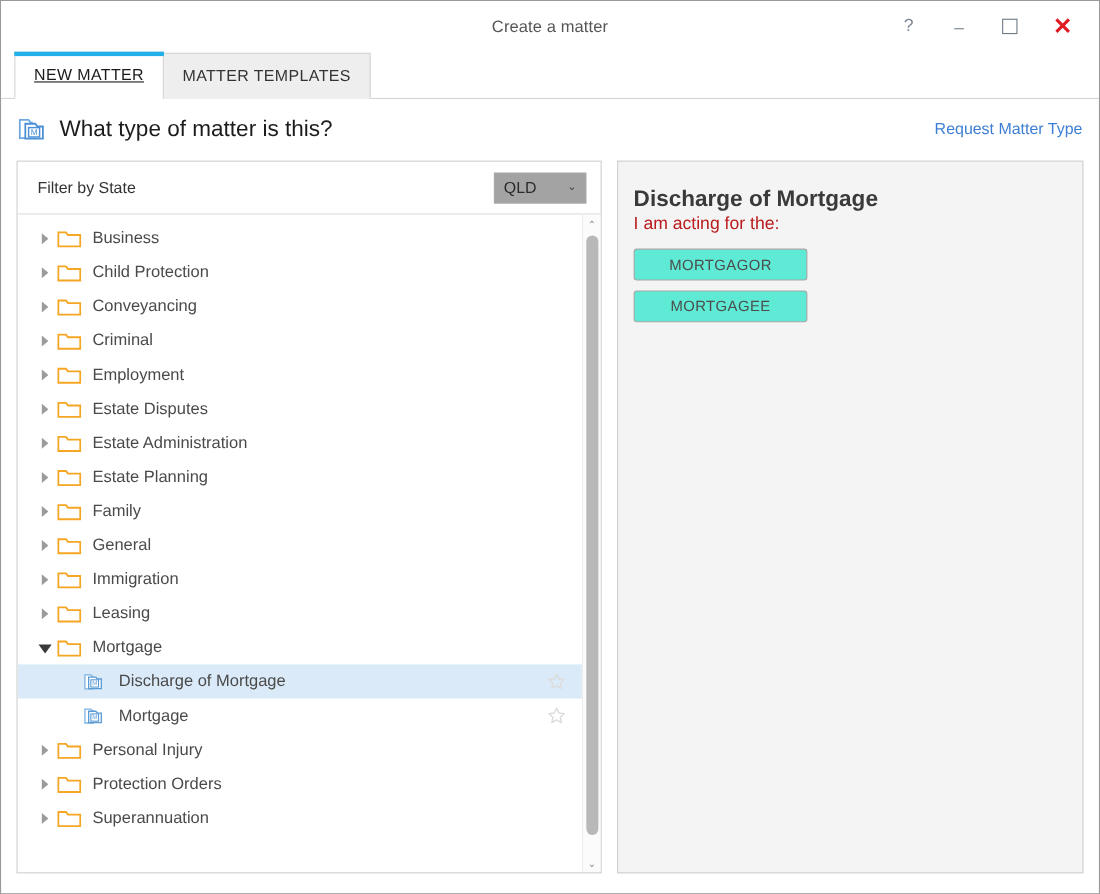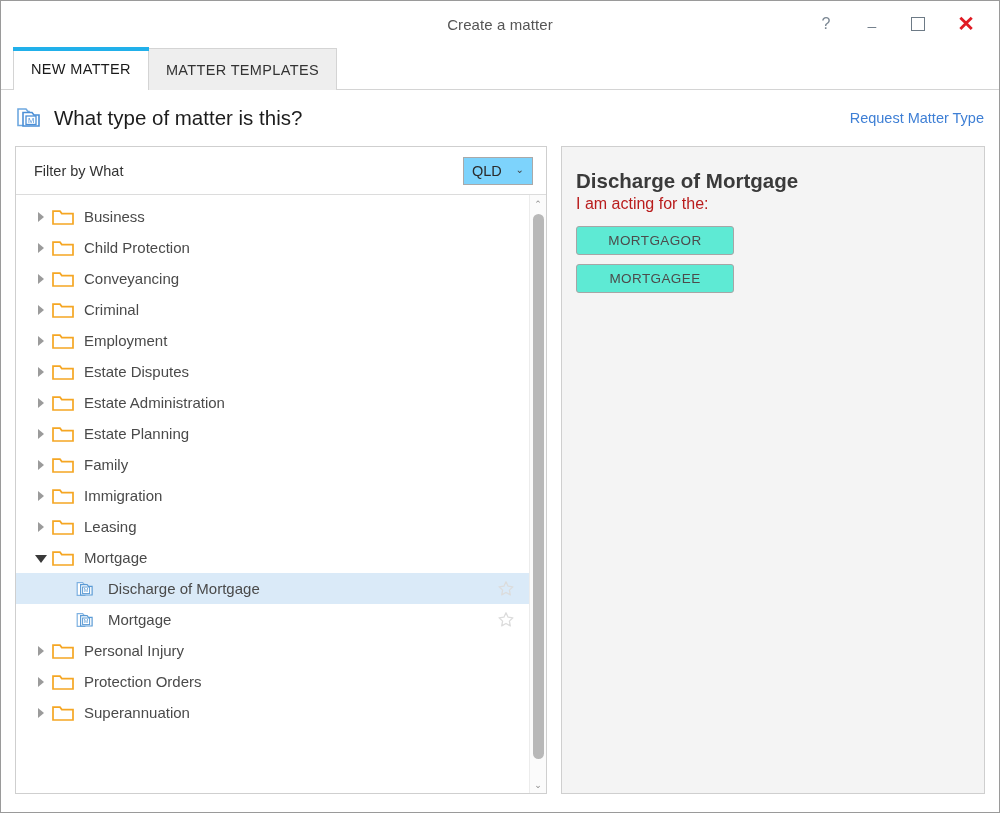--- a/index.html
+++ b/index.html
@@ -90,20 +90,21 @@
     margin-right: -1px;
     z-index: 1;
     cursor: default;
   }
   .tab.active {
     background: #ffffff;
     color: #1a1a1a;
     border-color: #d4d4d4;
     z-index: 3;
     height: 43px;
+    text-decoration: underline;
   }
   .tab.active::before {
     content: "";
     position: absolute;
     left: -1px; right: -1px; top: -1px;
     height: 4px;
     background: #21b0ea;
   }
   .tab.active::after {
     content: "";
@@ -159,22 +160,22 @@
     padding: 0 13px 0 18px;
     border-bottom: 1px solid #dcdcdc;
   }
   .filter-label {
     flex: 1 1 auto;
     font-size: 14.5px;
     color: #333333;
   }
   .state-select {
     position: relative;
-    width: 70px; height: 28px;
-    background: #7dd3fc;
+    width: 84px; height: 28px;
+    background: #a3a3a3;
     border: 1px solid #a9a9a9;
     display: flex; align-items: center;
     padding: 0 8px;
     font-size: 14.5px;
     color: #2b2b2b;
     cursor: default;
   }
   .state-select .chev {
     position: absolute;
     right: 8px; top: 50%;
@@ -336,21 +337,21 @@
     </span>
     <div class="head-title">What type of matter is this?</div>
     <div class="head-link">Request Matter Type</div>
   </div>
 
   <div class="body">
 
     <div class="leftpanel">
 
       <div class="filterrow">
-        <div class="filter-label">Filter by What</div>
+        <div class="filter-label">Filter by State</div>
         <div class="state-select">
           <span>QLD</span>
           <span class="chev">⌄</span>
         </div>
       </div>
 
       <div class="treewrap">
         <div class="tree" id="tree">
             <div class="trow">
               <span class="twist">
@@ -425,20 +426,29 @@
               <span class="tlabel">Estate Planning</span>
             </div>
             <div class="trow">
               <span class="twist">
                 <span class="tri-closed"></span>
               </span>
               <span class="ficon"><svg viewBox="0 0 22 18" width="22" height="18">
                   <path d="M1 3.2 h7 l1.8 2.4 h11.2 v10.4 h-20 z" fill="#ffffff" stroke="#f5a623" stroke-width="1.7"></path>
                 </svg></span>
               <span class="tlabel">Family</span>
+            </div>
+            <div class="trow">
+              <span class="twist">
+                <span class="tri-closed"></span>
+              </span>
+              <span class="ficon"><svg viewBox="0 0 22 18" width="22" height="18">
+                  <path d="M1 3.2 h7 l1.8 2.4 h11.2 v10.4 h-20 z" fill="#ffffff" stroke="#f5a623" stroke-width="1.7"></path>
+                </svg></span>
+              <span class="tlabel">General</span>
             </div>
             <div class="trow">
               <span class="twist">
                 <span class="tri-closed"></span>
               </span>
               <span class="ficon"><svg viewBox="0 0 22 18" width="22" height="18">
                   <path d="M1 3.2 h7 l1.8 2.4 h11.2 v10.4 h-20 z" fill="#ffffff" stroke="#f5a623" stroke-width="1.7"></path>
                 </svg></span>
               <span class="tlabel">Immigration</span>
             </div>

